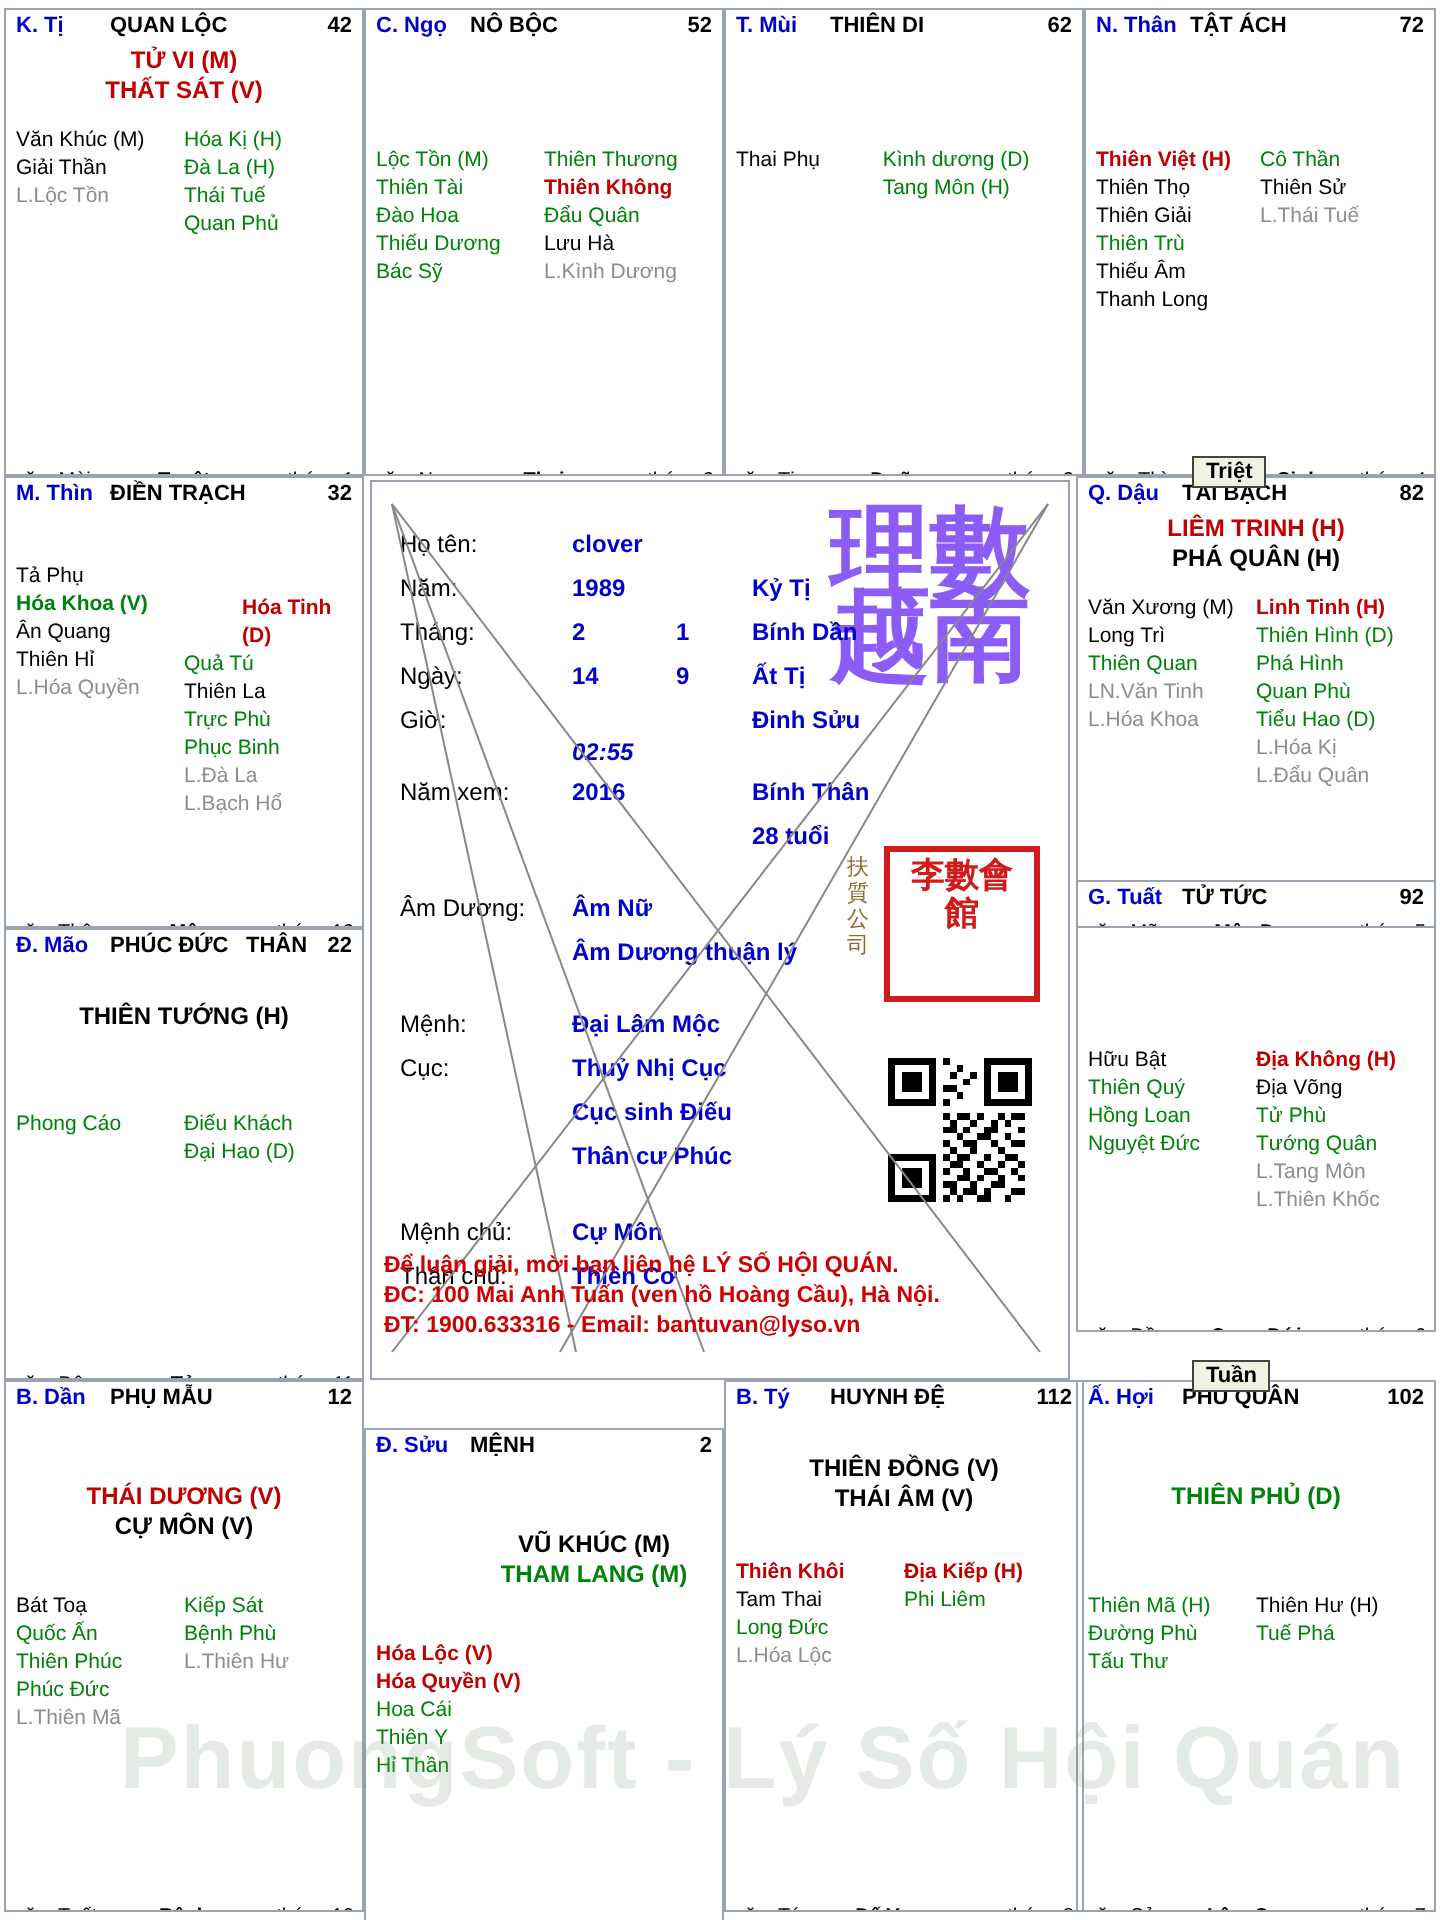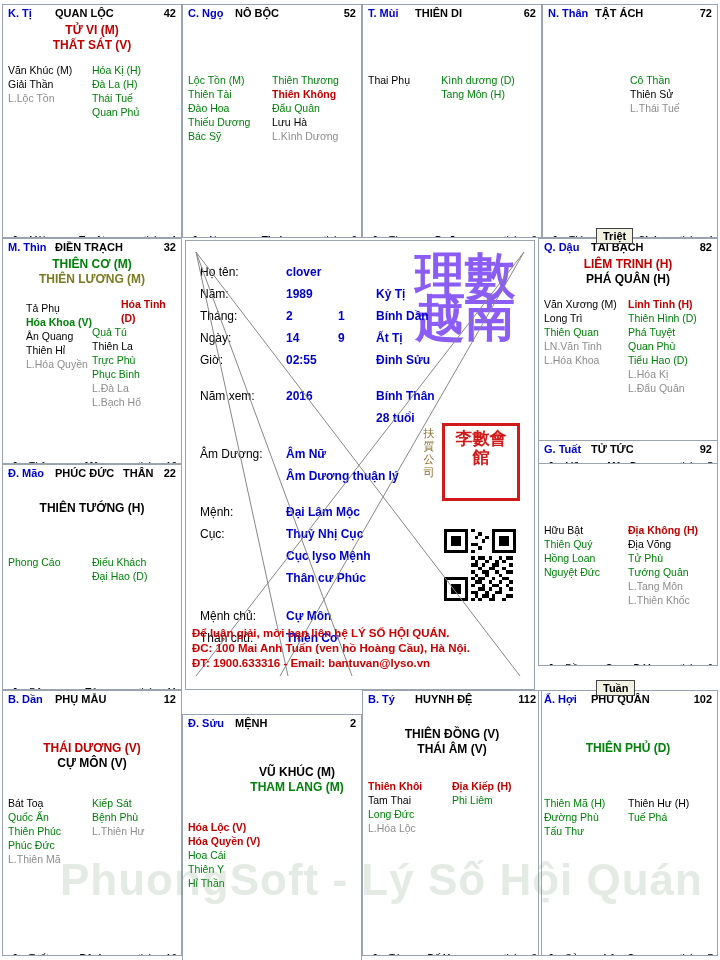--- a/index.html
+++ b/index.html
@@ -214,43 +214,47 @@
       <span class="r">tháng 3</span>
     </div>
   </div>
 
   <div class="cell" id="c-nthan" style="left:542px;top:4px;width:176px;height:234px;">
     <div class="hdr">
       <span class="cung">N. Thân</span>
       <span class="name">TẬT ÁCH</span>
       <span class="num">72</span>
     </div>
+    <div class="colL" style="top:68px;">
+      <div class="sm-red" style="font-weight:bold;">Thiên Việt (H)</div>
+      <div class="sm-black">Thiên Thọ</div>
+      <div class="sm-black">Thiên Giải</div>
+      <div class="sm-green">Thiên Trù</div>
+      <div class="sm-black">Thiếu Âm</div>
+      <div class="sm-black">Thanh Long</div>
+    </div>
     <div class="colR" style="top:68px;">
       <div class="sm-green">Cô Thần</div>
       <div class="sm-black">Thiên Sử</div>
       <div class="sm-gray">L.Thái Tuế</div>
     </div>
     <div class="foot">
       <span class="l">năm Thìn</span>
       <span class="c">Trường Sinh</span>
       <span class="r">tháng 4</span>
     </div>
   </div>
 
   <div class="cell" id="c-mthin" style="left:2px;top:238px;width:180px;height:226px;">
     <div class="hdr">
       <span class="cung">M. Thìn</span>
       <span class="name">ĐIỀN TRẠCH</span>
       <span class="num">32</span>
     </div>
-    <div class="stars-main">
-      <div class="sm-green">THIÊN CƠ (M)</div>
-      <div class="sm-olive">THIÊN LƯƠNG (M)</div>
-    </div>
-    <div class="colL" style="top:62px;margin-left:18px;">
+    <div class="colL" style="top:42px;">
       <div class="sm-black">Tả Phụ</div>
       <div class="sm-green" style="font-weight:bold;">Hóa Khoa (V)</div>
       <div class="sm-black">Ân Quang</div>
       <div class="sm-black">Thiên Hỉ</div>
       <div class="sm-gray">L.Hóa Quyền</div>
     </div>
     <div class="colR" style="top:58px;">
       <div class="sm-red" style="font-weight:bold;padding-left:29px;">Hóa Tinh (D)</div>
       <div class="sm-green">Quả Tú</div>
       <div class="sm-black">Thiên La</div>
@@ -279,21 +283,21 @@
     <div class="colL" style="top:58px;">
       <div class="sm-black">Văn Xương (M)</div>
       <div class="sm-black">Long Trì</div>
       <div class="sm-green">Thiên Quan</div>
       <div class="sm-gray">LN.Văn Tinh</div>
       <div class="sm-gray">L.Hóa Khoa</div>
     </div>
     <div class="colR" style="top:58px;">
       <div class="sm-red" style="font-weight:bold;">Linh Tinh (H)</div>
       <div class="sm-green">Thiên Hình (D)</div>
-      <div class="sm-green">Phá Tuyệt</div>
+      <div class="sm-green">Phá Hình</div>
       <div class="sm-green">Quan Phù</div>
       <div class="sm-green">Tiểu Hao (D)</div>
       <div class="sm-gray">L.Hóa Kị</div>
       <div class="sm-gray">L.Đẩu Quân</div>
     </div>
     <div class="foot">
       <span class="l">năm Mão</span>
       <span class="c">Mộc Dục</span>
       <span class="r">tháng 5</span>
     </div>
@@ -564,38 +568,38 @@
     <div class="info val" style="left:100px;top:68px;">2</div>
     <div class="info val" style="left:152px;top:68px;">1</div>
     <div class="info val" style="left:190px;top:68px;">Bính Dần</div>
 
     <div class="info lab" style="left:14px;top:90px;">Ngày:</div>
     <div class="info val" style="left:100px;top:90px;">14</div>
     <div class="info val" style="left:152px;top:90px;">9</div>
     <div class="info val" style="left:190px;top:90px;">Ất Tị</div>
 
     <div class="info lab" style="left:14px;top:112px;">Giờ:</div>
-    <div class="info val" style="left:100px;top:112px;">02:55</div>
+    <div class="info val" style="left:100px;top:128px;font-style:italic;">02:55</div>
     <div class="info val" style="left:190px;top:112px;">Đinh Sửu</div>
 
     <div class="info lab" style="left:14px;top:148px;">Năm xem:</div>
     <div class="info val" style="left:100px;top:148px;">2016</div>
     <div class="info val" style="left:190px;top:148px;">Bính Thân</div>
     <div class="info val" style="left:190px;top:170px;">28 tuổi</div>
 
     <div class="info lab" style="left:14px;top:206px;">Âm Dương:</div>
     <div class="info val" style="left:100px;top:206px;">Âm Nữ</div>
     <div class="info val" style="left:100px;top:228px;">Âm Dương thuận lý</div>
 
     <div class="info lab" style="left:14px;top:264px;">Mệnh:</div>
     <div class="info val" style="left:100px;top:264px;">Đại Lâm Mộc</div>
 
     <div class="info lab" style="left:14px;top:286px;">Cục:</div>
     <div class="info val" style="left:100px;top:286px;">Thuỷ Nhị Cục</div>
-    <div class="info val" style="left:100px;top:308px;">Cục lyso Mệnh</div>
+    <div class="info val" style="left:100px;top:308px;">Cục sinh Điếu</div>
     <div class="info val" style="left:100px;top:330px;">Thân cư Phúc</div>
 
     <div class="info lab" style="left:14px;top:368px;">Mệnh chủ:</div>
     <div class="info val" style="left:100px;top:368px;">Cự Môn</div>
 
     <div class="info lab" style="left:14px;top:390px;">Thân chủ:</div>
     <div class="info val" style="left:100px;top:390px;">Thiên Cơ</div>
 
   </div>
 

